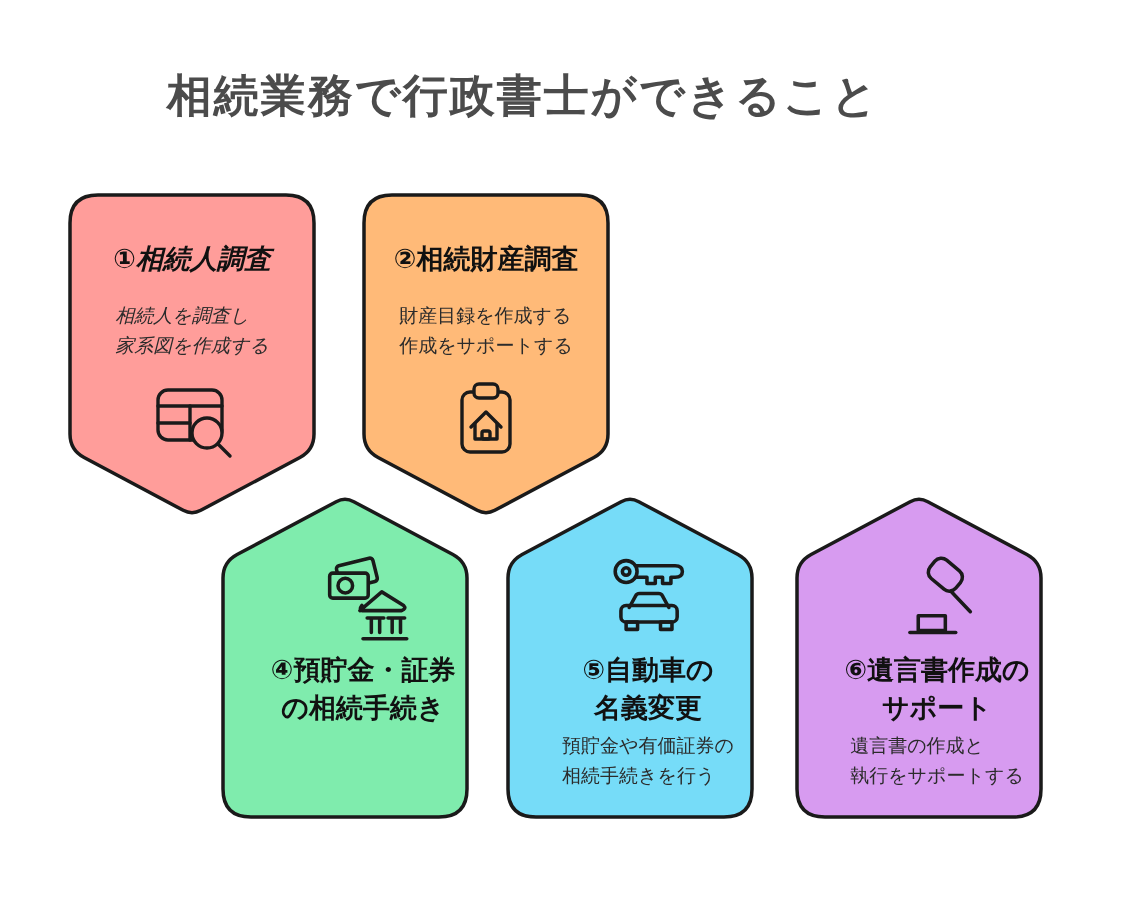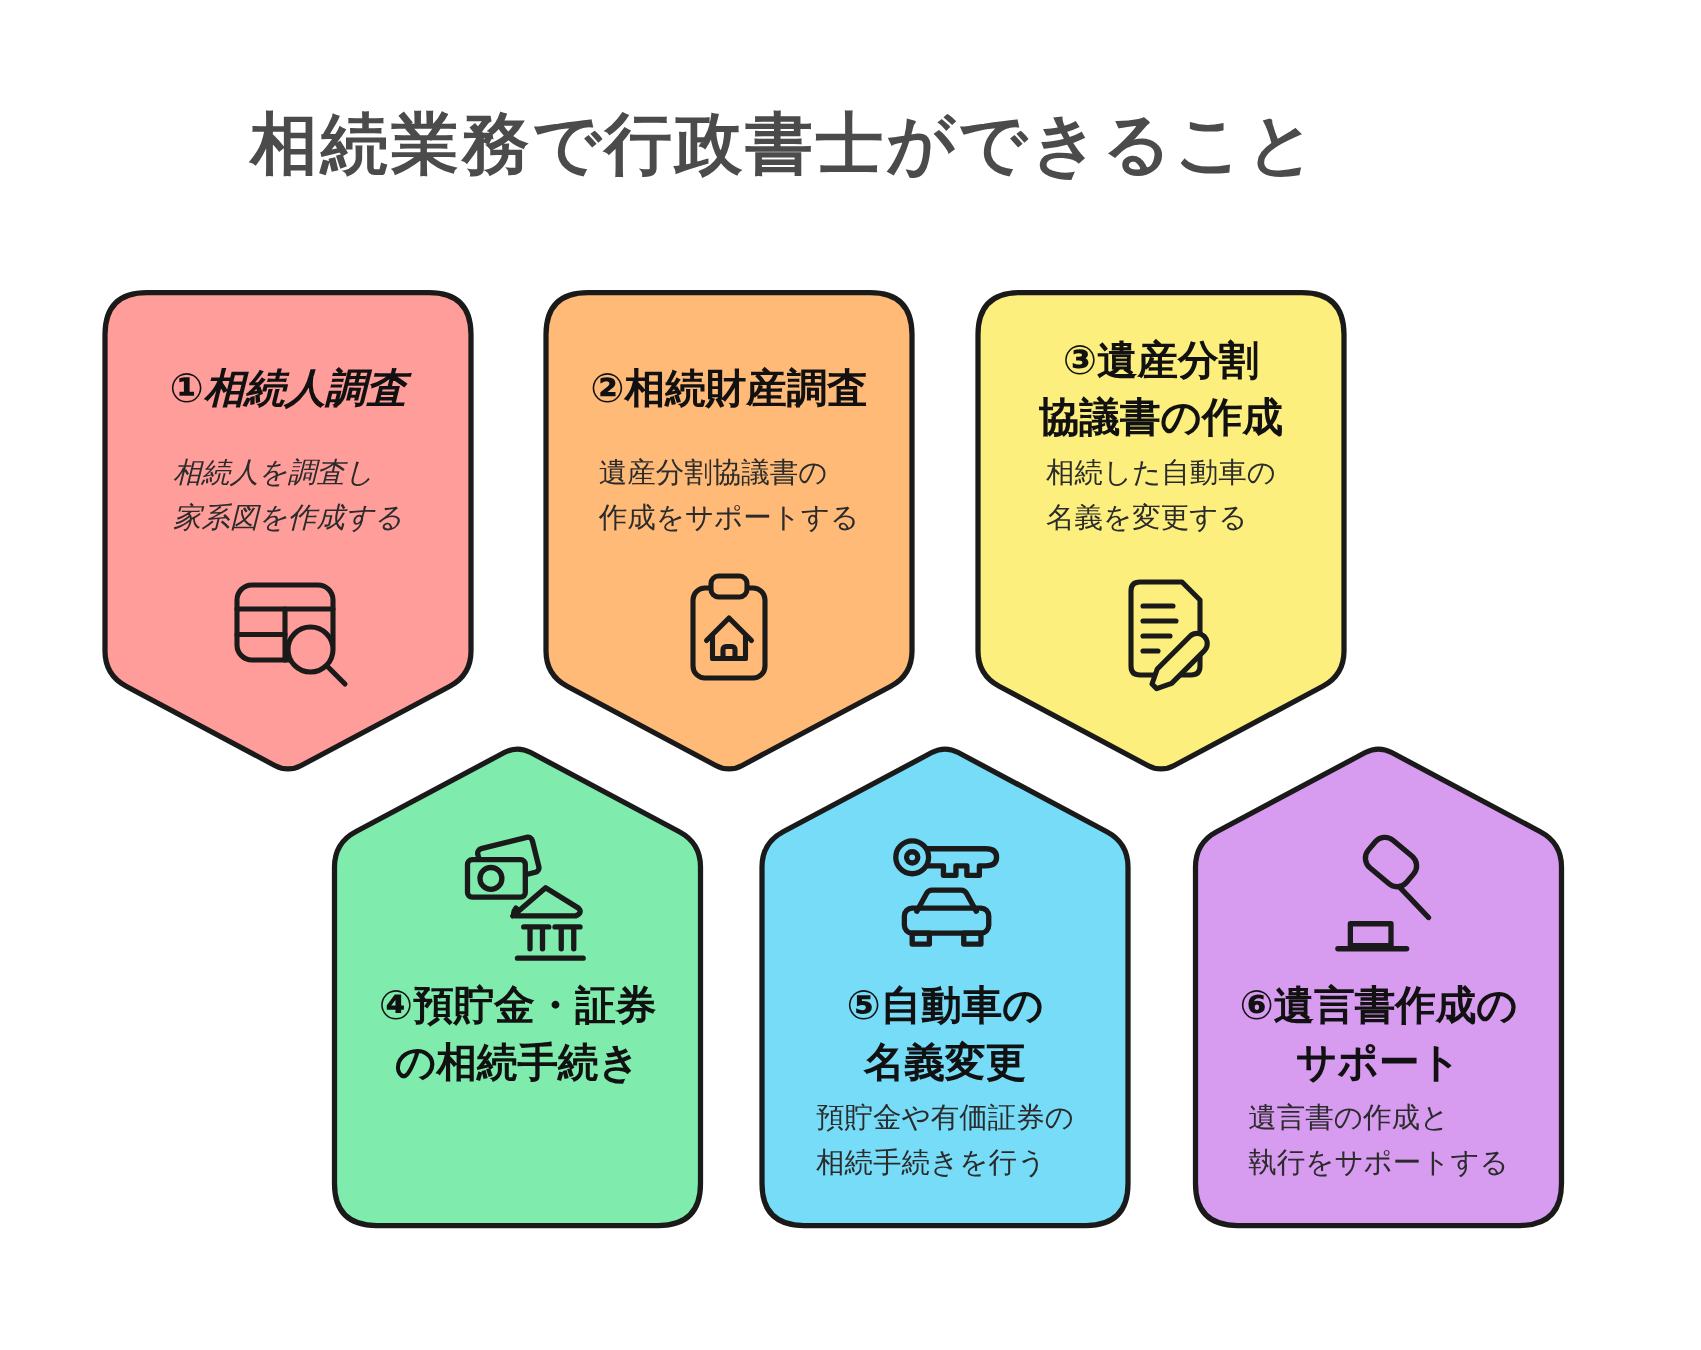--- a/index.html
+++ b/index.html
@@ -9,21 +9,21 @@
     position:absolute;left:0;top:66px;width:100%;
     text-align:center;font-size:45px;font-weight:800;
     color:#4b4b4b;letter-spacing:2px;white-space:pre-line;
   }
   .card{position:absolute;width:244px;height:320px;}
   .card svg.shape{position:absolute;left:0;top:0;overflow:visible;}
   .shape-path{fill:var(--card-color);stroke:#1a1a1a;stroke-width:3.5;stroke-linejoin:round;}
   .card-content{position:absolute;left:0;top:0;width:100%;height:100%;
     display:flex;flex-direction:column;align-items:center;box-sizing:border-box;}
   .card.point-down .card-content{padding:22px 14px 40px 14px;}
-  .card.point-up  .card-content{padding:46px 14px 16px 14px;}
+  .card.point-up  .card-content{padding:46px 14px 16px 14px;margin-left:18px;}
   .card-title{
     height:84px;display:flex;align-items:center;justify-content:center;
     font-size:27px;font-weight:800;color:#111111;line-height:1.42;
     text-align:center;white-space:pre-line;flex:none;
   }
   .card-desc{
     font-size:19px;color:#2b2b2b;line-height:1.58;text-align:left;
     white-space:pre-line;flex:none;
   }
   .icon-box{flex:1;display:flex;align-items:center;justify-content:center;min-height:0;}
@@ -59,55 +59,34 @@
       </div>
     </div>
   </div>
 
   <div class="card point-down" style="left: 364px; top: 195px; --card-color: #ffba78;">
     <svg class="shape" width="244" height="320" viewBox="0 0 244 320">
       <path class="shape-path" d="M0.0 28.0 Q0 0 28.0 0.0 L216.0 0.0 Q244 0 244.0 28.0 L244.0 239.0 Q244 255 229.9 262.5 L130.8 315.3 Q122 320 113.2 315.3 L14.1 262.5 Q0 255 0.0 239.0 Z"></path>
     </svg>
     <div class="card-content">
       <div class="card-title">②相続財産調査</div>
-      <div class="card-desc">遺産分割協議書の
+      <div class="card-desc">財産目録を作成する
 作成をサポートする</div>
       <div class="icon-box">
         <svg width="96" height="96" viewBox="0 0 96 96">
           <rect class="ic" x="24" y="22" width="48" height="60" rx="8"></rect>
           <rect class="ic-fill" x="36" y="14" width="24" height="14" rx="5"></rect>
           <path class="ic" d="M33 57 L48 42 L63 57"></path>
           <path class="ic" d="M37 54 V69 H59 V54"></path>
           <rect class="ic" x="44" y="61" width="8" height="8" rx="2"></rect>
         </svg>
       </div>
     </div>
   </div>
 
-  <div class="card point-down" style="left: 652px; top: 195px; --card-color: #fcef7d;">
-    <svg class="shape" width="244" height="320" viewBox="0 0 244 320">
-      <path class="shape-path" d="M0.0 28.0 Q0 0 28.0 0.0 L216.0 0.0 Q244 0 244.0 28.0 L244.0 239.0 Q244 255 229.9 262.5 L130.8 315.3 Q122 320 113.2 315.3 L14.1 262.5 Q0 255 0.0 239.0 Z"></path>
-    </svg>
-    <div class="card-content">
-      <div class="card-title">③遺産分割
-協議書の作成</div>
-      <div class="card-desc">相続した自動車の
-名義を変更する</div>
-      <div class="icon-box">
-        <svg width="96" height="96" viewBox="0 0 96 96">
-          <path class="ic" d="M74 30 L62 18 H34 q-6 0 -6 6 v50 q0 6 6 6 h34 q6 0 6 -6 z"></path>
-          <path class="ic" d="M36 34 H56"></path>
-          <path class="ic" d="M36 44 H58"></path>
-          <path class="ic" d="M36 54 H54"></path>
-          <path class="ic" d="M36 64 H46"></path>
-          <path class="ic-fill" d="M42 86 l3.5 -10 l22 -22 a6.8 6.8 0 0 1 9.6 9.6 l-22 22 l-10 3.5 z"></path>
-        </svg>
-      </div>
-    </div>
-  </div>
 
   <div class="card point-up" style="left: 223px; top: 497px; --card-color: #7fecad;">
     <svg class="shape" width="244" height="320" viewBox="0 0 244 320">
       <path class="shape-path" d="M113.2 4.7 Q122 0 130.8 4.7 L229.9 57.5 Q244 65 244.0 81.0 L244.0 292.0 Q244 320 216.0 320.0 L28.0 320.0 Q0 320 0.0 292.0 L0.0 81.0 Q0 65 14.1 57.5 Z"></path>
     </svg>
     <div class="card-content">
       <div class="icon-box">
         <svg width="100" height="100" viewBox="0 0 96 96">
           <rect class="ic" x="24" y="16" width="36" height="23" rx="3" transform="rotate(-14 42 27)"></rect>
           <rect class="ic-fill" x="16" y="27" width="37" height="24" rx="3"></rect>

